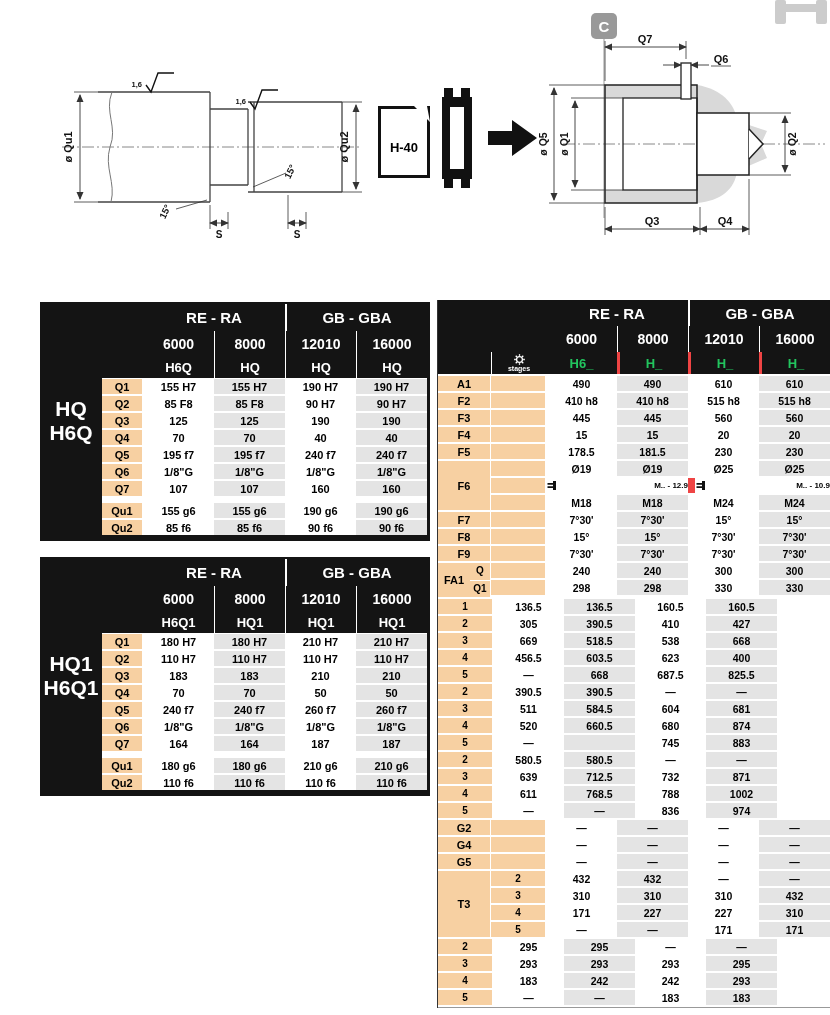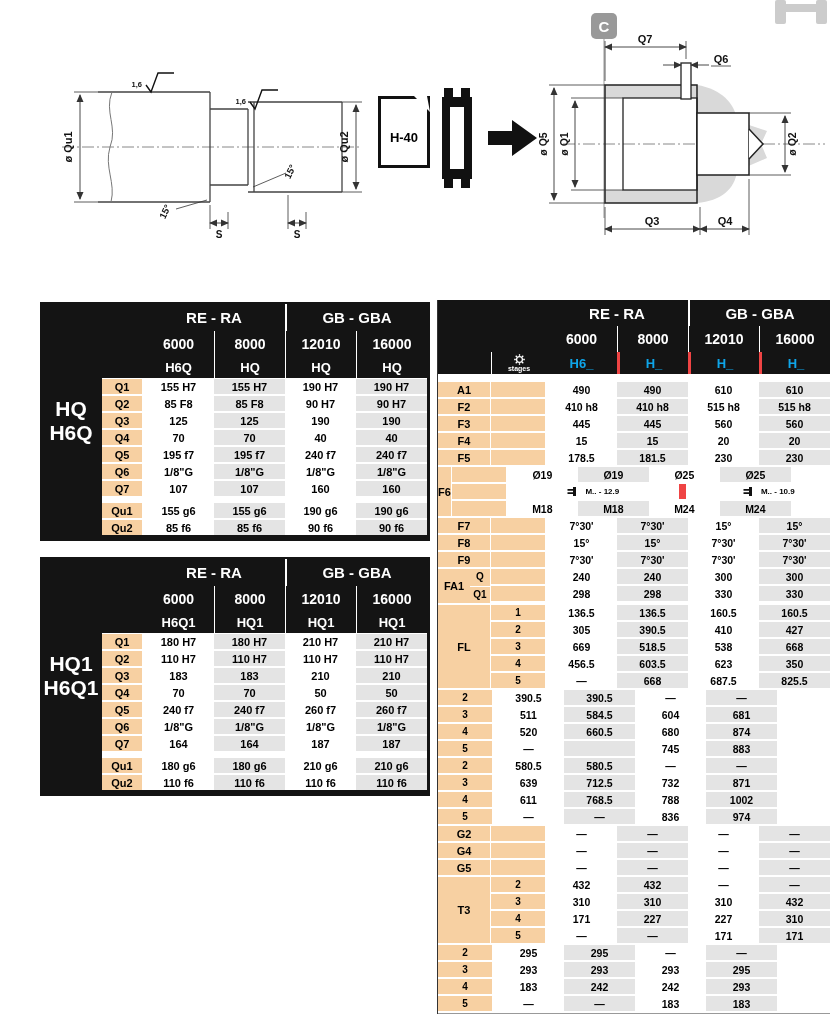--- a/index.html
+++ b/index.html
@@ -51,47 +51,47 @@
   .mt-h2{display:flex;height:26px}
   .mt-h2 .sp{width:108px}
   .mt-h2 .mt-s{width:71px;box-sizing:border-box;color:#fff;font-weight:bold;font-size:14px;
        display:flex;align-items:center;justify-content:center}
   .mt-h2 .mt-s + .mt-s{border-left:1px solid #fff}
   .mt-h3{display:flex;height:22px}
   .mt-h3 .sp{width:53px}
   .mt-stageshead{width:55px;box-sizing:border-box;border-left:1px solid #fff;color:#fff;
        display:flex;flex-direction:column;align-items:center;justify-content:center;
        font-size:7px;font-weight:bold;line-height:1}
-  .mt-h3 .mt-v{width:71px;box-sizing:border-box;color:#0ea5e9;font-weight:bold;font-size:13px;
+  .mt-h3 .mt-v{width:71px;box-sizing:border-box;color:#22c55e;font-weight:bold;font-size:13px;
        display:flex;align-items:center;justify-content:center}
   .mt-h3 .mt-v + .mt-v{border-left:3px solid #ef4444}
-  .mt-body{background:#fff;padding-top:8px;border-bottom:1px solid #999}
+  .mt-body{background:#fff;padding-top:2px;border-bottom:1px solid #999}
   .mt-group{display:flex;margin-bottom:2px}
   .mt-glabel{width:53px;background:#f7d0a2;display:flex;align-items:center;justify-content:center;
        font-weight:bold;font-size:11px;border-right:1px solid #fff;box-sizing:border-box}
   .mt-glabel.split{justify-content:space-between;padding:0}
   .mt-glmain{flex:1;text-align:center}
   .mt-subcol{width:20px;display:flex;flex-direction:column}
   .mt-substage{height:15px;margin-bottom:2px;font-size:10px;font-weight:bold;
        display:flex;align-items:center;justify-content:center;border-bottom:0}
   .mt-subcol .mt-substage + .mt-substage{border-top:1px solid #fff;box-sizing:border-box}
   .mt-rows{flex:1}
   .mt-row{display:flex;height:15px;margin-bottom:2px}
   .mt-row:last-child{margin-bottom:0}
   .mt-stage{width:55px;background:#f7d0a2;font-size:10px;font-weight:bold;
        display:flex;align-items:center;justify-content:center;
        border-right:1px solid #fff;box-sizing:border-box}
   .mt-val{width:71px;font-size:10.5px;font-weight:bold;display:flex;
        align-items:center;justify-content:center}
-  .mt-span{width:172px;background:#fff;display:flex;align-items:center;justify-content:center;gap:8px}
+  .mt-span{width:142px;background:#fff;display:flex;align-items:center;justify-content:space-between;gap:8px}
   .mt-span.right{border-left:7px solid #ef4444;box-sizing:border-box}
   .mt-bolt-txt{font-size:8px;font-weight:bold}
 
   
-  .doc-icon{position:absolute;left:378px;top:96px;width:52px;height:72px;background:#fff;
+  .doc-icon{position:absolute;left:378px;top:106px;width:52px;height:72px;background:#fff;
      border:3px solid #111;box-sizing:border-box;display:flex;align-items:center;justify-content:center}
   .doc-icon .fold{position:absolute;top:-3px;right:-3px;width:0;height:0;
      border-left:16px solid transparent;border-top:16px solid #fff;}
   .doc-icon .fold2{position:absolute;top:-3px;right:-3px;width:0;height:0;
      border-bottom:16px solid transparent;border-right:3px solid #111}
   .doc-label{font-size:13px;font-weight:bold;margin-top:10px}
 </style>
 </head>
 <body>
 
@@ -608,21 +608,20 @@
           <div class="mt-row">
             <div class="mt-stage"></div>
             <div class="mt-val c0">298</div>
             <div class="mt-val c1">298</div>
             <div class="mt-val c0">330</div>
             <div class="mt-val c1">330</div>
           </div>
         </div>
       </div>
       <div class="mt-group">
-        <div class="mt-glabel">FL</div>
         <div class="mt-rows">
           <div class="mt-row">
             <div class="mt-stage">1</div>
             <div class="mt-val c0">136.5</div>
             <div class="mt-val c1">136.5</div>
             <div class="mt-val c0">160.5</div>
             <div class="mt-val c1">160.5</div>
           </div>
           <div class="mt-row">
             <div class="mt-stage">2</div>
@@ -636,21 +635,21 @@
             <div class="mt-val c0">669</div>
             <div class="mt-val c1">518.5</div>
             <div class="mt-val c0">538</div>
             <div class="mt-val c1">668</div>
           </div>
           <div class="mt-row">
             <div class="mt-stage">4</div>
             <div class="mt-val c0">456.5</div>
             <div class="mt-val c1">603.5</div>
             <div class="mt-val c0">623</div>
-            <div class="mt-val c1">350</div>
+            <div class="mt-val c1">400</div>
           </div>
           <div class="mt-row">
             <div class="mt-stage">5</div>
             <div class="mt-val c0">—</div>
             <div class="mt-val c1">668</div>
             <div class="mt-val c0">687.5</div>
             <div class="mt-val c1">825.5</div>
           </div>
         </div>
       </div>

